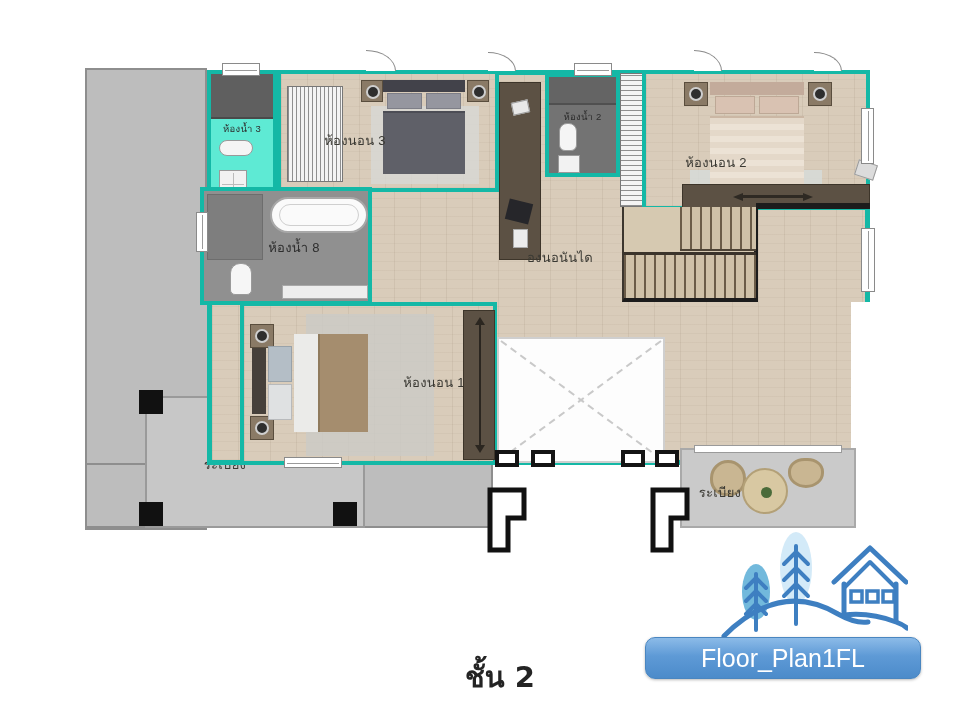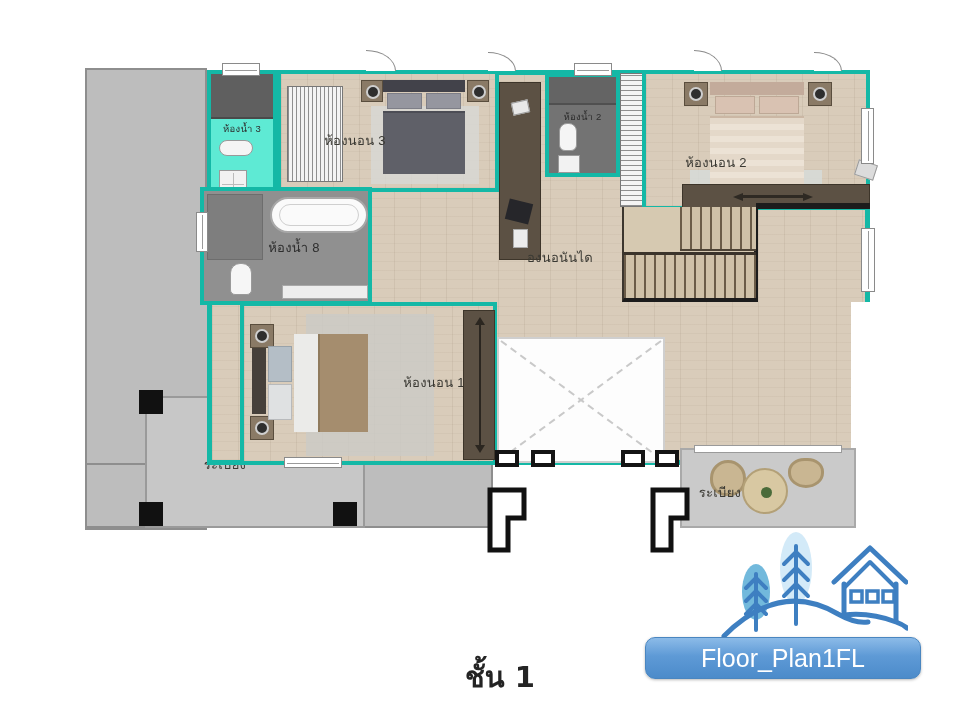--- a/index.html
+++ b/index.html
@@ -214,17 +214,17 @@
 
   <path d="M116,64 L152,30 L188,64" stroke="#3e7fc1" stroke-width="5" fill="none" stroke-linecap="round" stroke-linejoin="round"></path>
   <path d="M126,66 L126,97 M178,66 L178,103" stroke="#3e7fc1" stroke-width="5" fill="none" stroke-linecap="round"></path>
   <path d="M126,70 L152,44 L178,70" stroke="#3e7fc1" stroke-width="4" fill="none" stroke-linejoin="round"></path>
   <path d="M126,97 Q152,94 178,104 Q184,106 189,110" stroke="#3e7fc1" stroke-width="5" fill="none" stroke-linecap="round"></path>
   <rect x="133" y="73" width="11" height="11" fill="#ffffff" stroke="#3e7fc1" stroke-width="3.5"></rect>
   <rect x="149" y="73" width="11" height="11" fill="#ffffff" stroke="#3e7fc1" stroke-width="3.5"></rect>
   <rect x="165" y="73" width="11" height="11" fill="#ffffff" stroke="#3e7fc1" stroke-width="3.5"></rect>
 </svg>
 
-<div class="abs caption">ชั้น 1</div>
+<div class="abs caption">ชั้น 2</div>
 
 <div class="abs fl-btn">
   <span>Floor_Plan1FL</span>
 </div>
 
 </body></html>

